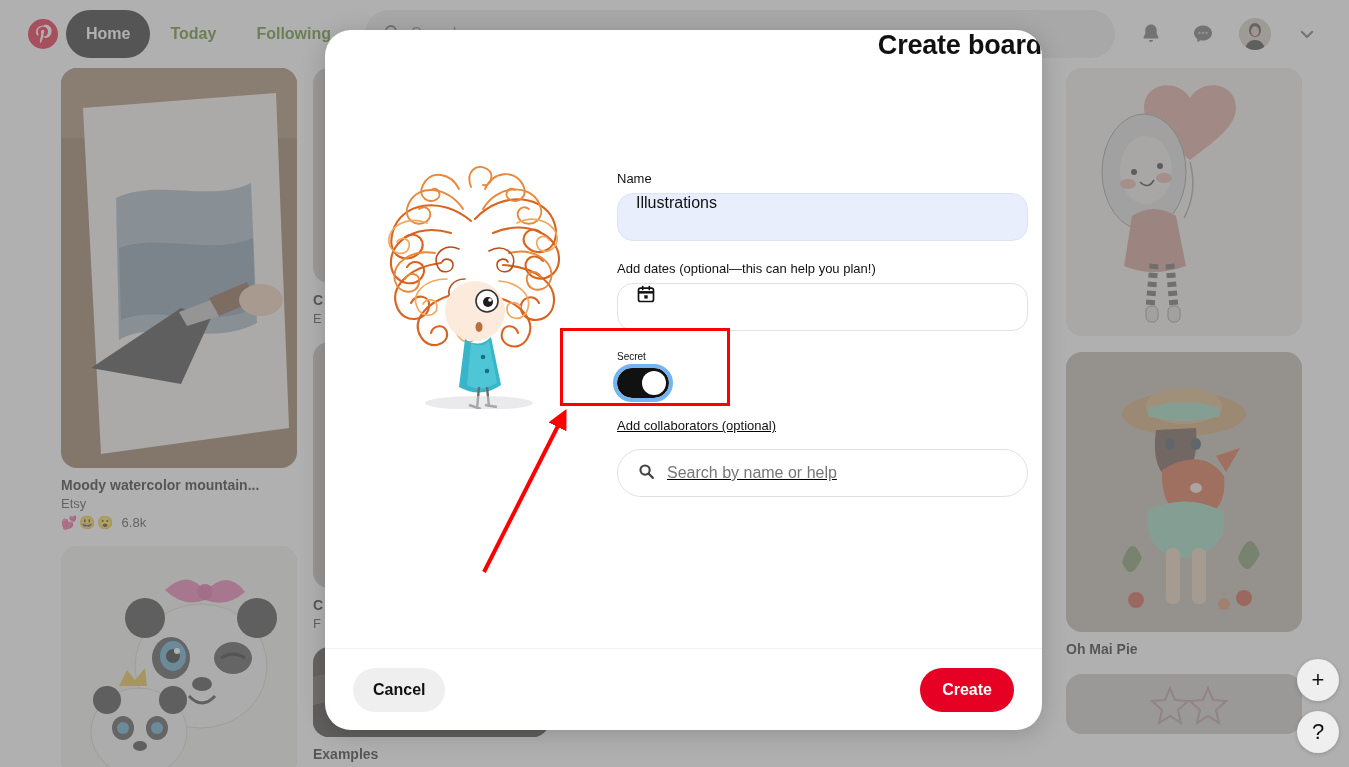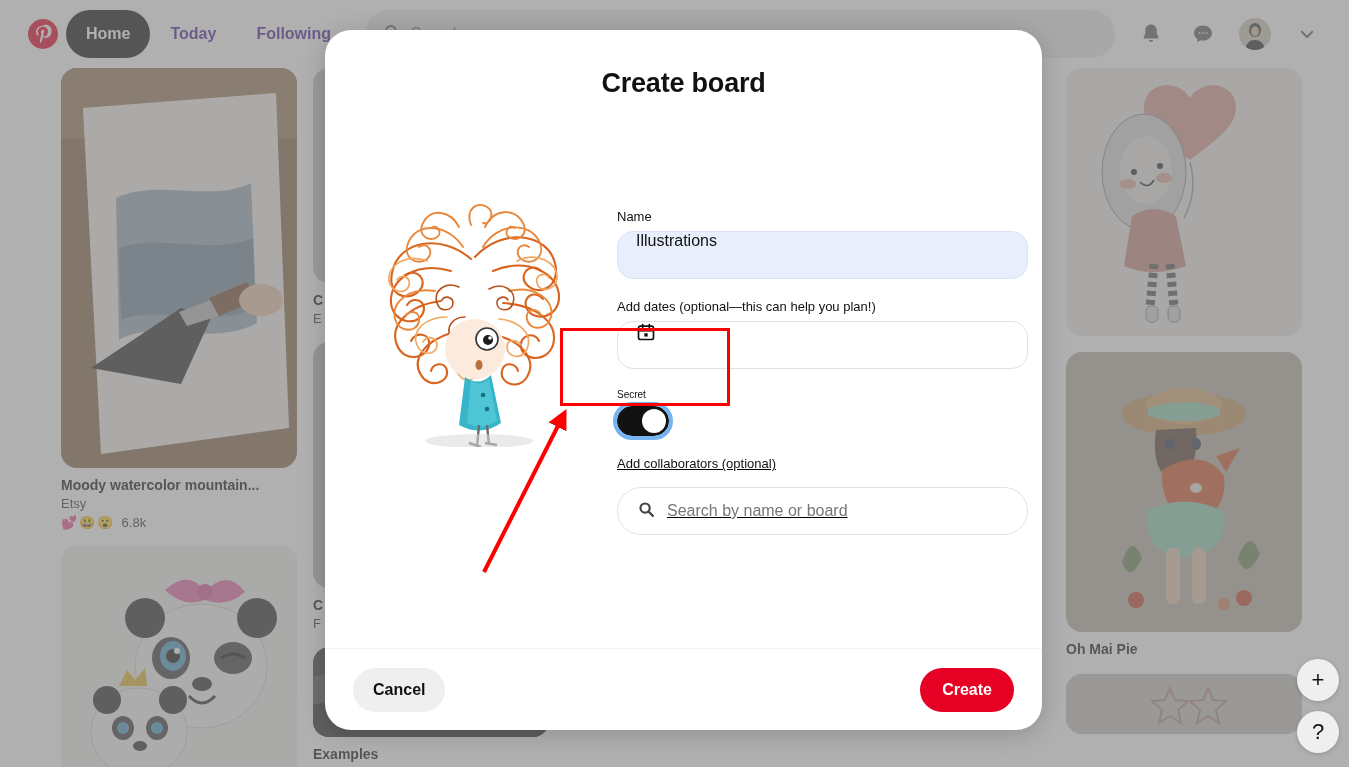--- a/index.html
+++ b/index.html
@@ -16,21 +16,21 @@
   .dim { position: absolute; inset: 0; background: rgba(128,128,128,0.62); z-index: 60; pointer-events: none; }
 
   
   .header {
     position: absolute; top: 0; left: 0; width: 1349px; height: 68px;
     background: #fff; display: flex; align-items: center; padding: 0 14px; z-index: 5;
   }
   .pin-logo { width: 30px; height: 30px; margin: 0 8px 0 14px; flex: 0 0 auto; }
   .nav-pill {
     height: 48px; border-radius: 24px; display: flex; align-items: center;
-    padding: 0 20px; font-size: 16px; font-weight: bold; color: #4c1d95; cursor: pointer;
+    padding: 0 20px; font-size: 16px; font-weight: bold; color: #4d7c0f; cursor: pointer;
     white-space: nowrap;
   }
   .nav-pill.active { background: #111; color: #fff; justify-content: flex-end; }
   .search-wrap { flex: 1; margin: 0 14px; }
   .search-bar {
     height: 48px; border-radius: 24px; background: #e9e9e9;
     display: flex; align-items: center; padding: 0 18px; color: #767676; font-size: 16px;
   }
   .search-bar svg { margin-right: 10px; flex: 0 0 auto; }
   .hdr-icons { display: flex; align-items: center; gap: 8px; padding-right: 6px; }
@@ -63,22 +63,22 @@
   }
 
   
   .modal {
     position: absolute; left: 325px; top: 30px; width: 717px; height: 700px;
     background: #fff; border-radius: 26px; z-index: 100;
     box-shadow: 0 4px 24px rgba(0,0,0,0.18);
     display: flex; flex-direction: column; overflow: hidden;
   }
   .modal-title {
-    text-align: center; font-size: 27px; font-weight: bold; color: #111;
-    margin-top: 38px; letter-spacing: -0.2px;
+    text-align: right; font-size: 27px; font-weight: bold; color: #111;
+    letter-spacing: -0.2px;
   }
   .modal-body { flex: 1; display: flex; padding: 22px 0 0 0; position: relative; }
   .preview { width: 292px; flex: 0 0 auto; display: flex; align-items: flex-start; justify-content: center; padding-top: 78px; }
   .preview-img { width: 232px; height: 248px; }
   .form { flex: 1; padding-right: 14px; padding-top: 88px; }
 
   .field-label { font-size: 13px; color: #111; margin-bottom: 7px; }
   .input-pill {
     height: 48px; border-radius: 16px; border: 1px solid #e2e2e2; background: #fff;
     display: flex; align-items: flex-start; padding: 0 18px; font-size: 16px; color: #111;
@@ -445,21 +445,21 @@
 
         <div class="field" style="margin-top:20px;text-decoration:underline;">
           <div class="field-label">Add collaborators (optional)</div>
           <div class="search-collab" style="margin-top:16px;">
             <span>
               <svg width="17" height="17" viewBox="0 0 24 24" fill="none" stroke="#444" stroke-width="3">
                   <circle cx="10" cy="10" r="6.5"></circle>
                   <line x1="15" y1="15" x2="21" y2="21" stroke-linecap="round"></line>
                 </svg>
             </span>
-            <span>Search by name or board</span>
+            <span>Search by name or help</span>
           </div>
         </div>
 
       </div>
     </div>
 
     <div class="modal-footer">
       <button class="btn btn-cancel">Cancel</button>
       <button class="btn btn-create">Create</button>
     </div>

